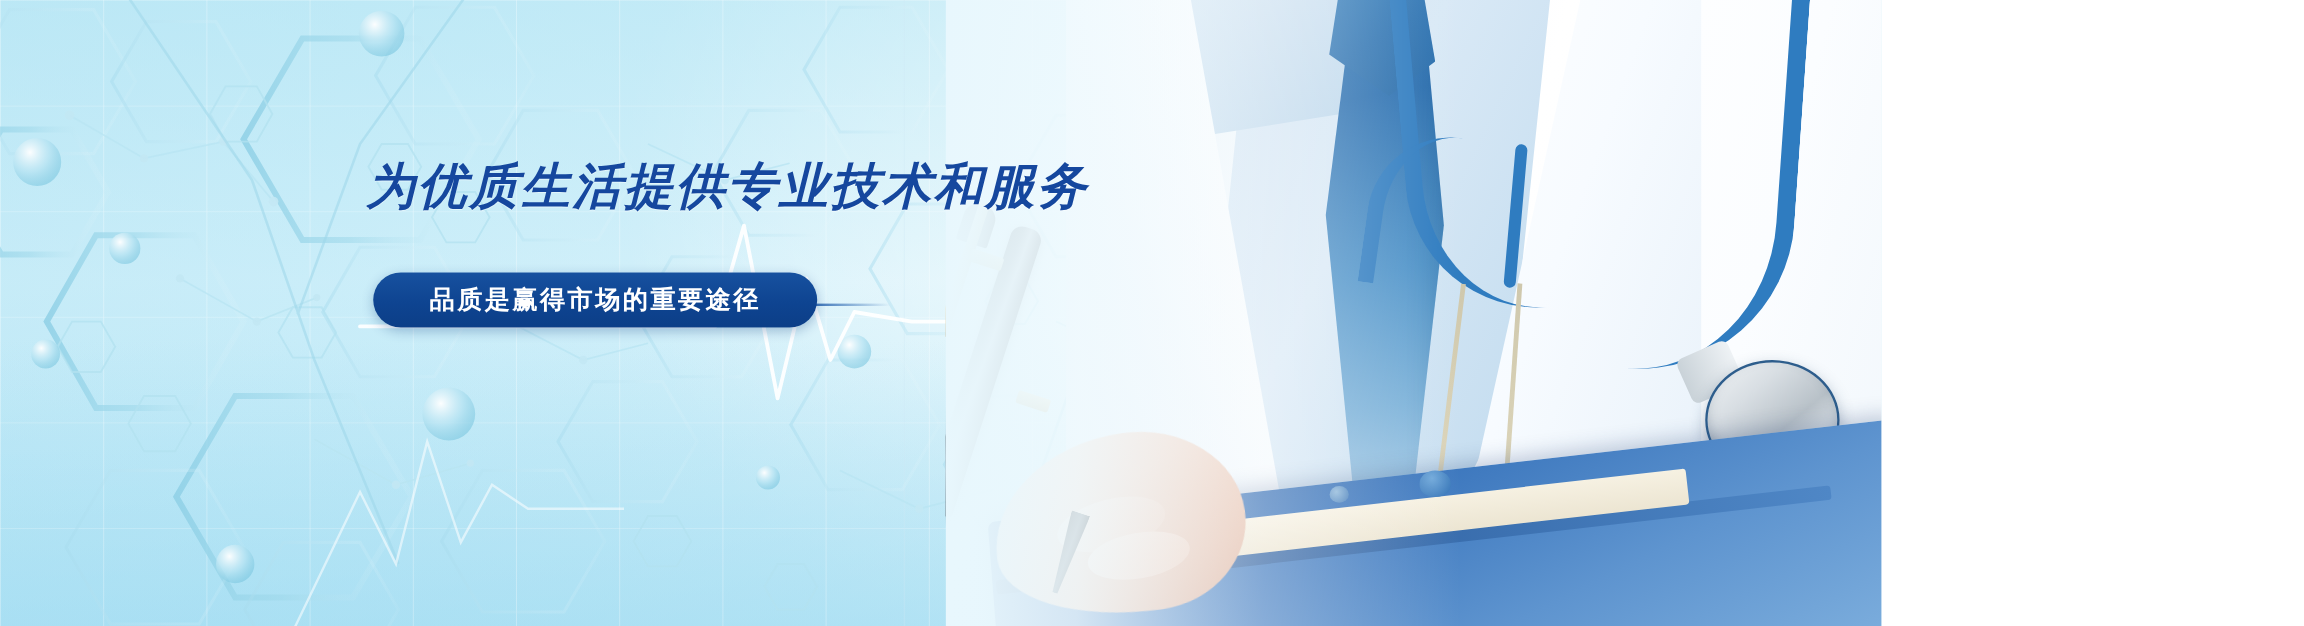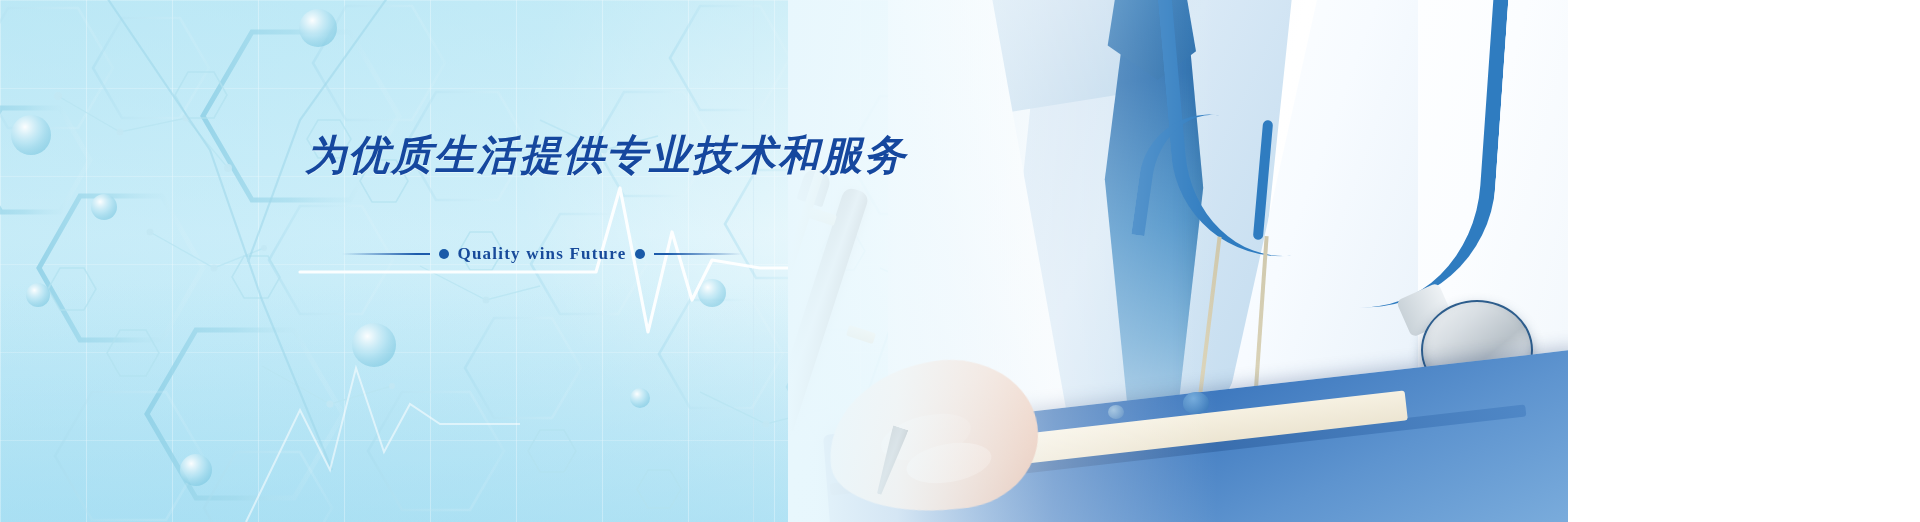--- a/index.html
+++ b/index.html
@@ -463,15 +463,16 @@
     <div class="headline">为优质生活提供专业技术和服务</div>
 
     <div class="divider">
       <span class="rule"></span>
       <span class="dot"></span>
       <span class="en">Quality wins Future</span>
       <span class="dot"></span>
       <span class="rule right"></span>
     </div>
 
+    <button class="cta">品质是赢得市场的重要途径</button>
   </div>
 
 </div>
 
 </body></html>

